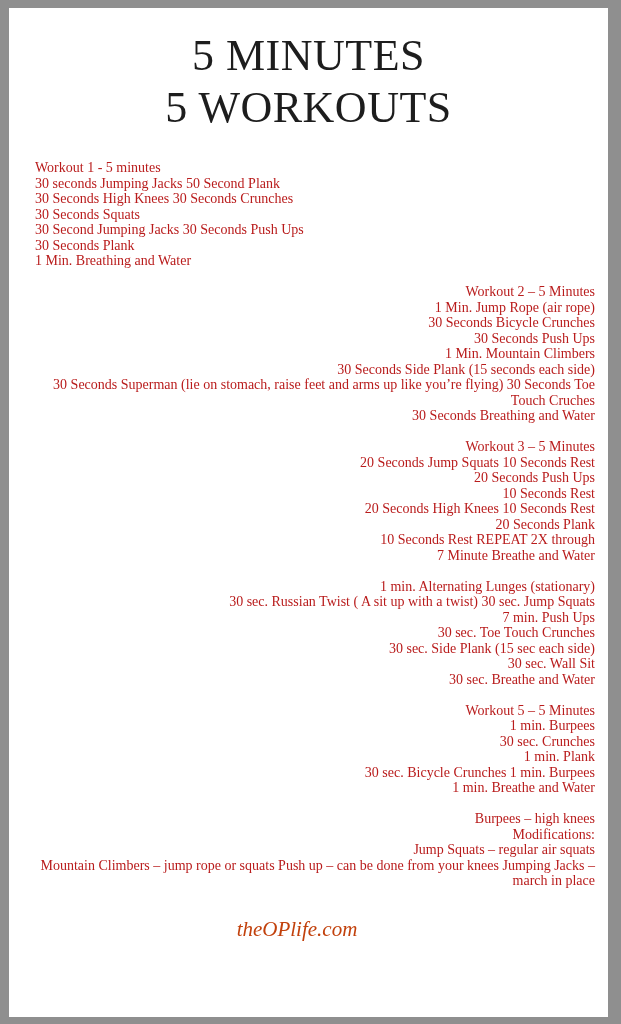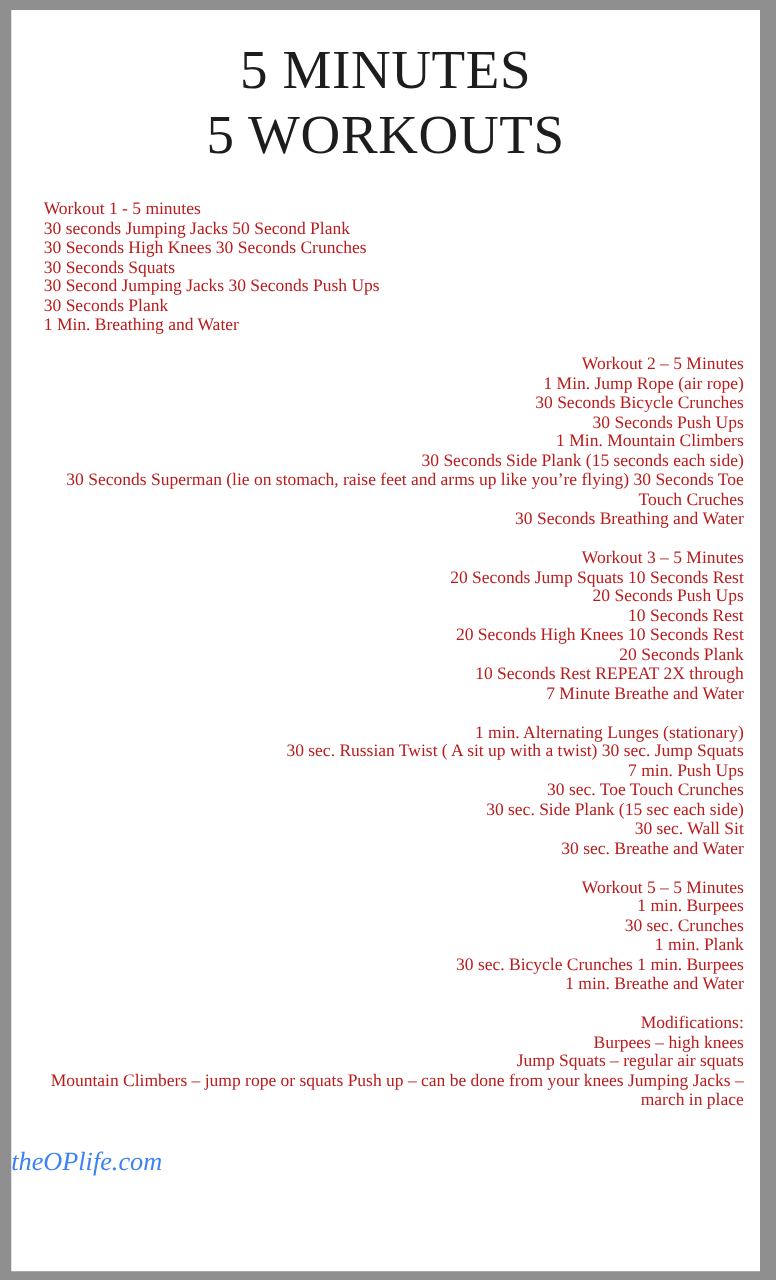--- a/index.html
+++ b/index.html
@@ -38,24 +38,24 @@
   }
   .section + .section {
     margin-top: 15.5px;
     text-align: right;
   }
   .line {
     font-weight: 400;
   }
   .footer {
     padding: 28px 23px 0 0;
-    text-align: left;
+    text-align: center;
     font-style: italic;
     font-size: 21px;
-    color: #3b82f6;
+    color: #c2410c;
   }
 </style>
 </head>
 <body>
 
 <div class="page" style="border-color: rgb(143, 143, 143); background: rgb(255, 255, 255);">
   <div class="title-block" style="color: rgb(29, 29, 29);">
     <div class="title-line">5 MINUTES</div>
     <div class="title-line">5 WORKOUTS</div>
   </div>
@@ -101,21 +101,21 @@
       </div>
       <div class="section">
         <div class="line heading">Workout 5 – 5 Minutes</div>
         <div class="line">1 min. Burpees</div>
         <div class="line">30 sec. Crunches</div>
         <div class="line">1 min. Plank</div>
         <div class="line">30 sec. Bicycle Crunches 1 min. Burpees</div>
         <div class="line">1 min. Breathe and Water</div>
       </div>
       <div class="section">
+        <div class="line">Burpees – high knees</div>
         <div class="line heading">Modifications:</div>
-        <div class="line">Burpees – high knees</div>
         <div class="line">Jump Squats – regular air squats</div>
         <div class="line">Mountain Climbers – jump rope or squats Push up – can be done from your knees Jumping Jacks – march in place</div>
       </div>
     </div>
 
   <div class="footer">theOPlife.com</div>
 </div>
 
 </body></html>

